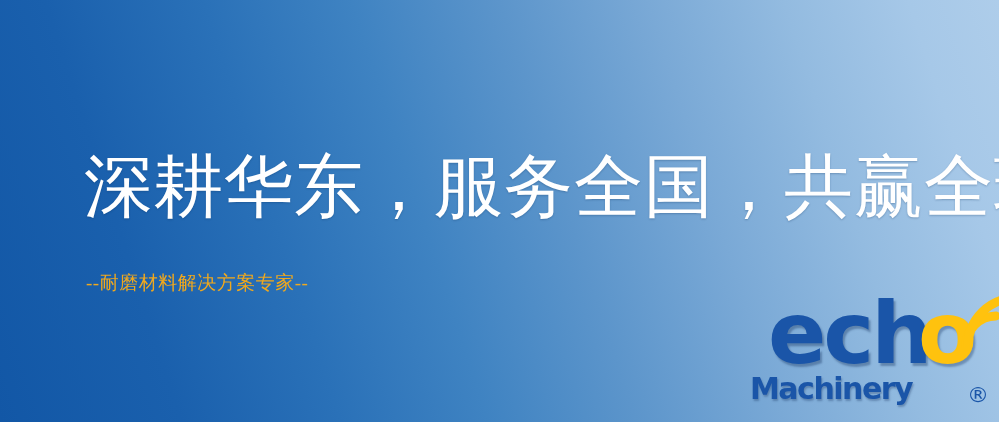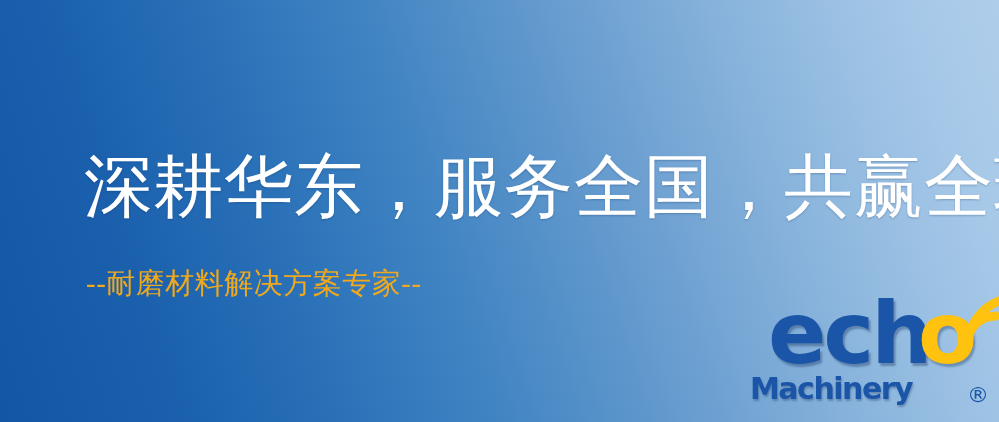--- a/index.html
+++ b/index.html
@@ -41,21 +41,21 @@
     letter-spacing: 1px;
     text-shadow: 0 1px 2px rgba(10,45,90,0.28);
   }
 
   
   #subtitle {
     position: absolute;
     left: 86px;
     top: 266px;
     font-family: "Liberation Serif", "DejaVu Serif", serif;
-    font-size: 29px;
+    font-size: 19px;
     line-height: 34px;
     color: #f0a81d;
     white-space: nowrap;
     letter-spacing: 0.5px;
     text-align: right;
   }
 
   
   #logo {
     position: absolute;

